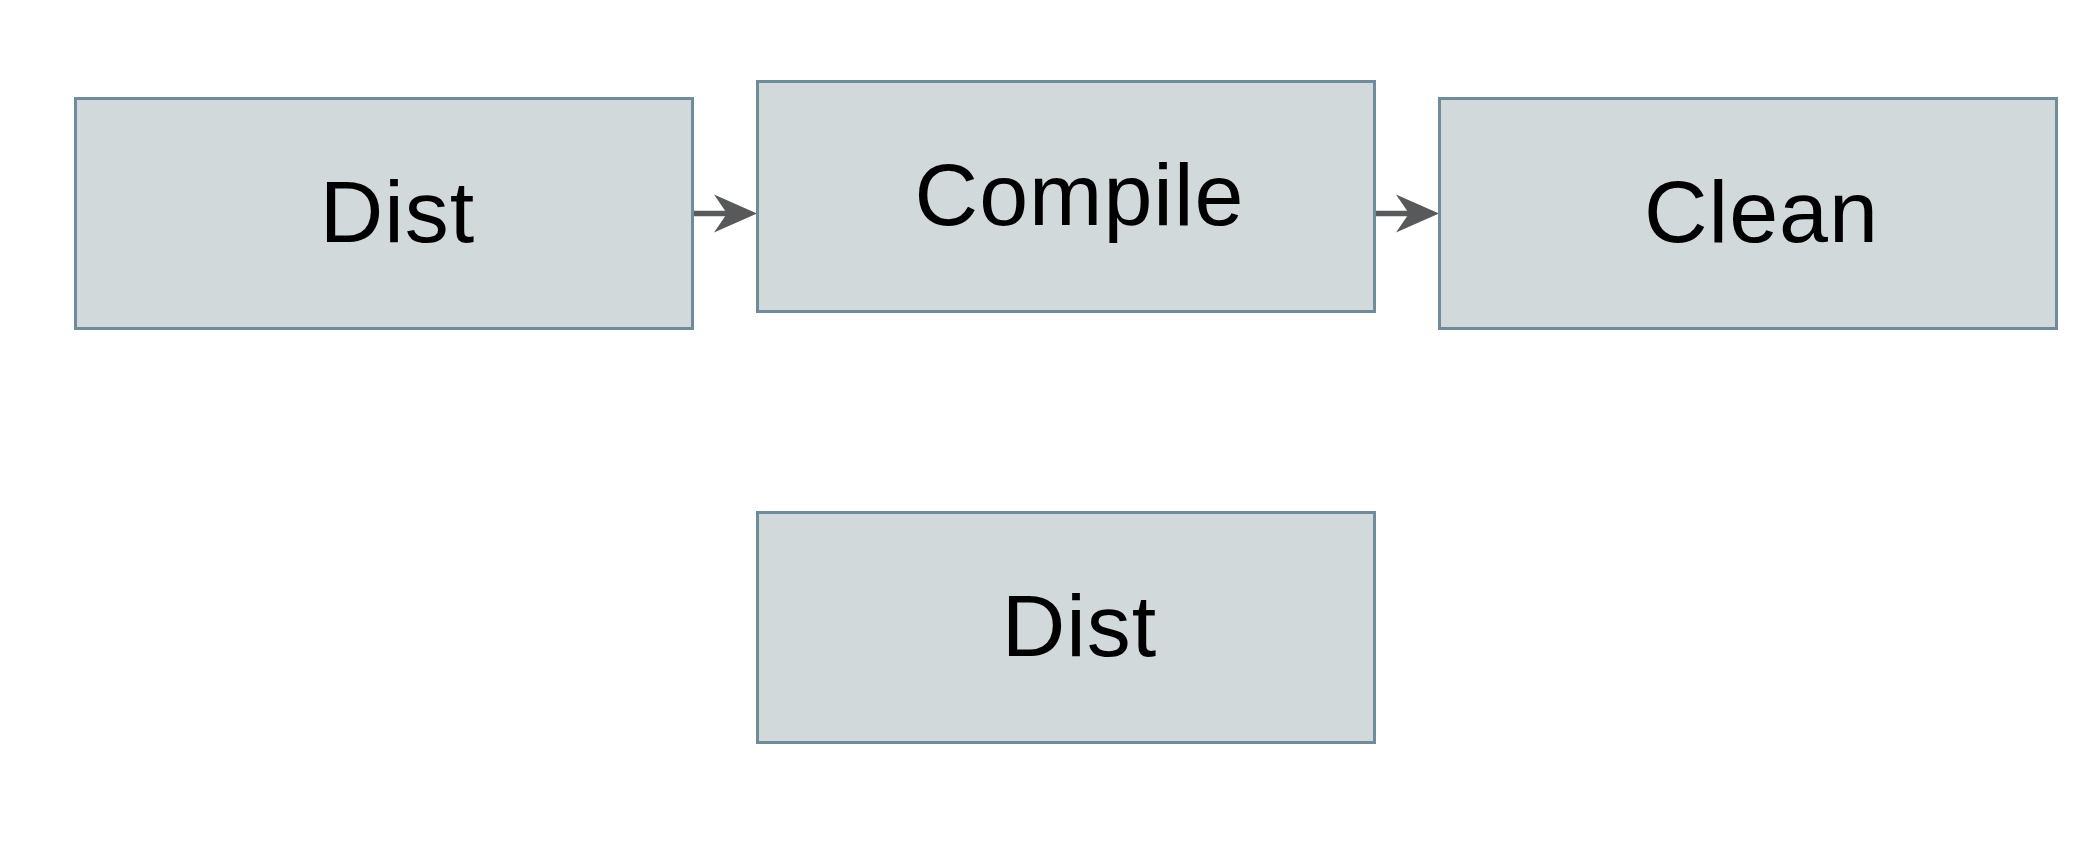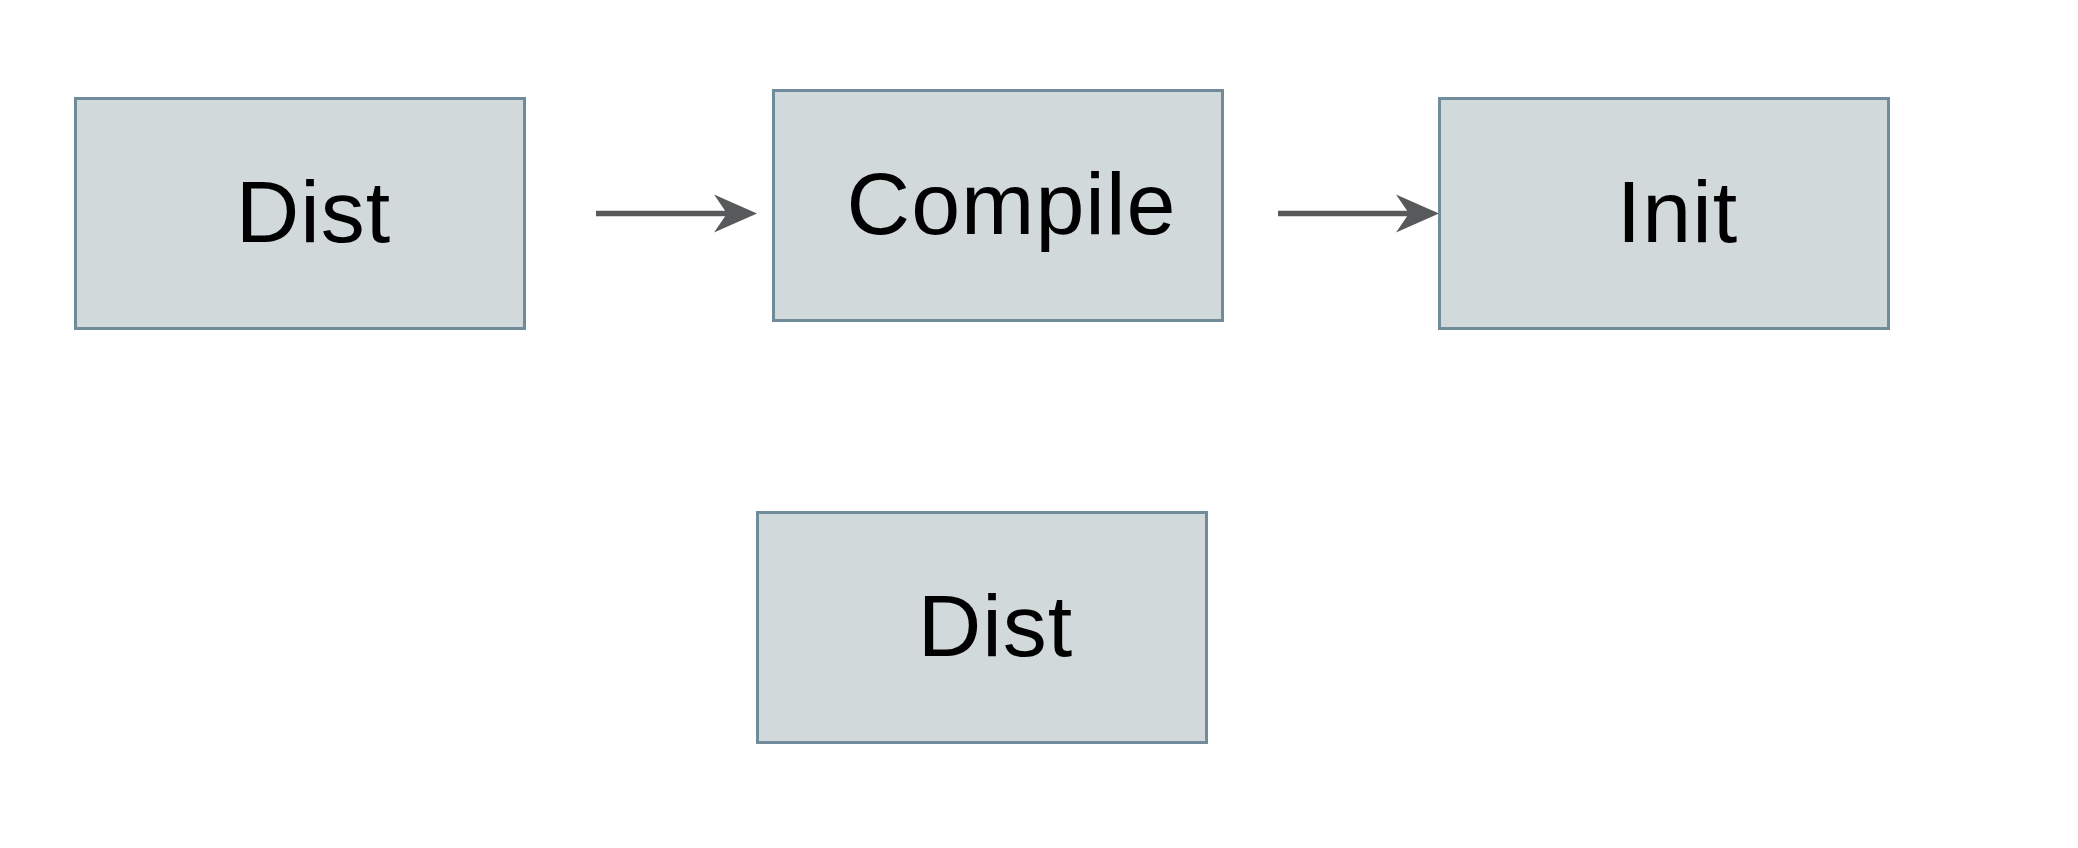--- a/index.html
+++ b/index.html
@@ -18,39 +18,39 @@
     overflow: hidden;
   }
   .canvas {
     position: relative;
     width: 2078px;
     height: 848px;
     background: var(--background);
   }
   .node {
     position: absolute;
-    width: 452px;
+    width: 620px;
     height: 233px;
     background: var(--node-fill);
     border: 3px solid var(--node-border);
     display: flex;
     align-items: center;
     justify-content: center;
     padding-left: 27px;
   }
   .node-label {
     font-size: 88px;
     line-height: 1;
     color: var(--text);
     white-space: nowrap;
     letter-spacing: 1px;
     transform: translateY(-2px);
   }
   .node-dist    { left: 74px;   top: 97px;  }
-  .node-compile { left: 756px;  top: 89px; margin-left: 16px;  }
+  .node-compile { left: 756px;  top: 80px;  }
   .node-init    { left: 1438px; top: 97px;  }
   .node-clean   { left: 756px;  top: 511px; }
   svg.edges {
     position: absolute;
     left: 0; top: 0;
     width: 2078px;
     height: 848px;
     pointer-events: none;
   }
   svg.edges .shaft { stroke: var(--arrow); stroke-width: 5.5; fill: none; }
@@ -74,20 +74,20 @@
 
   <div class="node node-dist">
     <span class="node-label">Dist</span>
   </div>
 
   <div class="node node-compile">
     <span class="node-label">Compile</span>
   </div>
 
   <div class="node node-init">
-    <span class="node-label">Init</span>
+    <span class="node-label">Clean</span>
   </div>
 
   <div class="node node-clean">
     <span class="node-label">Dist</span>
   </div>
 
 </div>
 
 </body></html>

